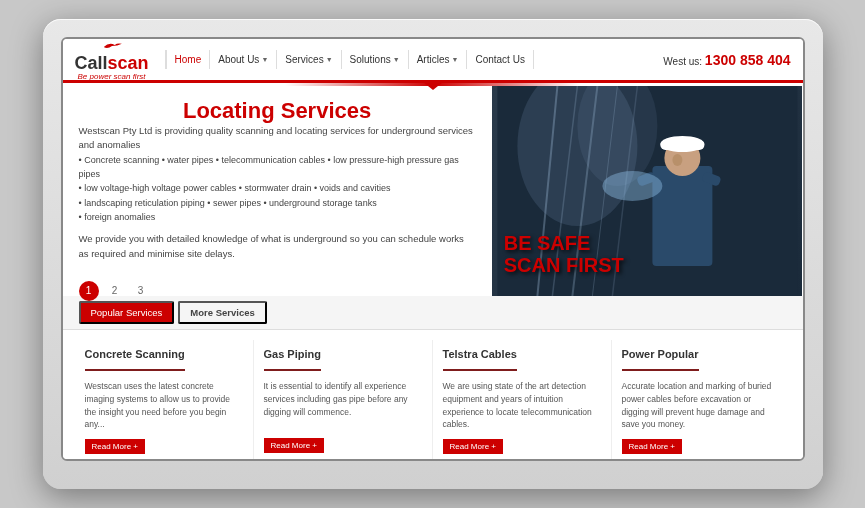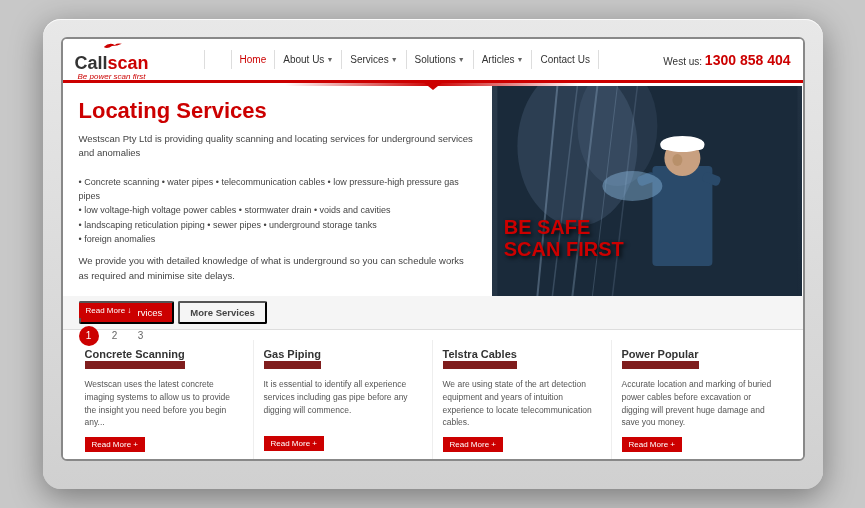--- a/index.html
+++ b/index.html
@@ -75,22 +75,21 @@
       width: 22px;
       height: 14px;
       margin-bottom: 1px;
     }
     .nav {
       display: flex;
       align-items: center;
       gap: 0;
       flex: 1;
       border-left: 1px solid #ddd;
-      padding-left: 26px;
-      margin-left: 39px;
+      padding-left: 0;
     }
     .nav-item {
       padding: 4px 8px;
       font-size: 10px;
       color: #333;
       cursor: pointer;
       white-space: nowrap;
       border-right: 1px solid #ddd;
       display: flex;
       align-items: center;
@@ -143,27 +142,27 @@
       position: relative;
     }
     .hero-content {
       width: 58%;
       padding: 12px 16px;
     }
     .hero-title {
       font-size: 22px;
       color: #cc0000;
       font-weight: bold;
-      margin-bottom: 8px;
+      text-align: center;
     }
     .hero-text {
       font-size: 9.5px;
       color: #444;
       line-height: 1.5;
-      margin-bottom: 14px;
+      margin-bottom: 0;
     }
     .hero-bullets {
       font-size: 9px;
       color: #444;
       line-height: 1.6;
       margin-bottom: 8px;
     }
     .hero-cta-text {
       font-size: 9.5px;
       color: #444;
@@ -196,21 +195,21 @@
     }
 
     .hero-image {
       width: 42%;
       position: relative;
       overflow: hidden;
       background: linear-gradient(135deg, #2a3a4a 0%, #1a2a3a 100%);
     }
     .hero-slogan {
       position: absolute;
-      bottom: 36px;
+      bottom: 20px;
       left: 12px;
       color: #cc0000;
       font-size: 20px;
       font-weight: 900;
       line-height: 1.1;
       text-shadow: 2px 2px 4px rgba(0,0,0,0.8);
       text-transform: uppercase;
     }
 
     
@@ -251,22 +250,22 @@
       border-right: 1px solid #eee;
     }
     .service-card:last-child {
       border-right: none;
     }
     .service-title {
       font-size: 11px;
       font-weight: bold;
       color: #333;
       margin-bottom: 4px;
-      border-bottom: 8px solid #7f1d1d;
-      padding-bottom: 1px;
+      border-bottom: 2px solid #7f1d1d;
+      padding-bottom: 9px;
       display: inline-block;
     }
     .service-desc {
       font-size: 8.5px;
       color: #555;
       line-height: 1.5;
       margin-top: 5px;
       margin-bottom: 8px;
       min-height: 50px;
     }
@@ -339,25 +338,20 @@
         <div class="hero-content">
           <div class="hero-title">Locating Services</div>
           <div class="hero-text">Westscan Pty Ltd is providing quality scanning and locating services for underground services and anomalies</div>
           <div class="hero-bullets">
             • Concrete scanning • water pipes • telecommunication cables • low pressure-high pressure gas pipes<br>
             • low voltage-high voltage power cables • stormwater drain • voids and cavities<br>
             • landscaping reticulation piping • sewer pipes • underground storage tanks<br>
             • foreign anomalies
           </div>
           <div class="hero-cta-text">We provide you with detailed knowledge of what is underground so you can schedule works as required and minimise site delays.</div>
-          <div style="display:flex; align-items:center; gap:8px; margin-bottom:8px;">
-            <button class="read-more-btn">
-              <span>Read More ↓</span>
-            </button>
-          </div>
           <div class="pagination">
             <div class="page-btn active">1</div>
             <div class="page-btn inactive">2</div>
             <div class="page-btn inactive">3</div>
           </div>
         </div>
 
         <div class="hero-image">
           
           <svg width="100%" height="100%" viewBox="0 0 300 210">

